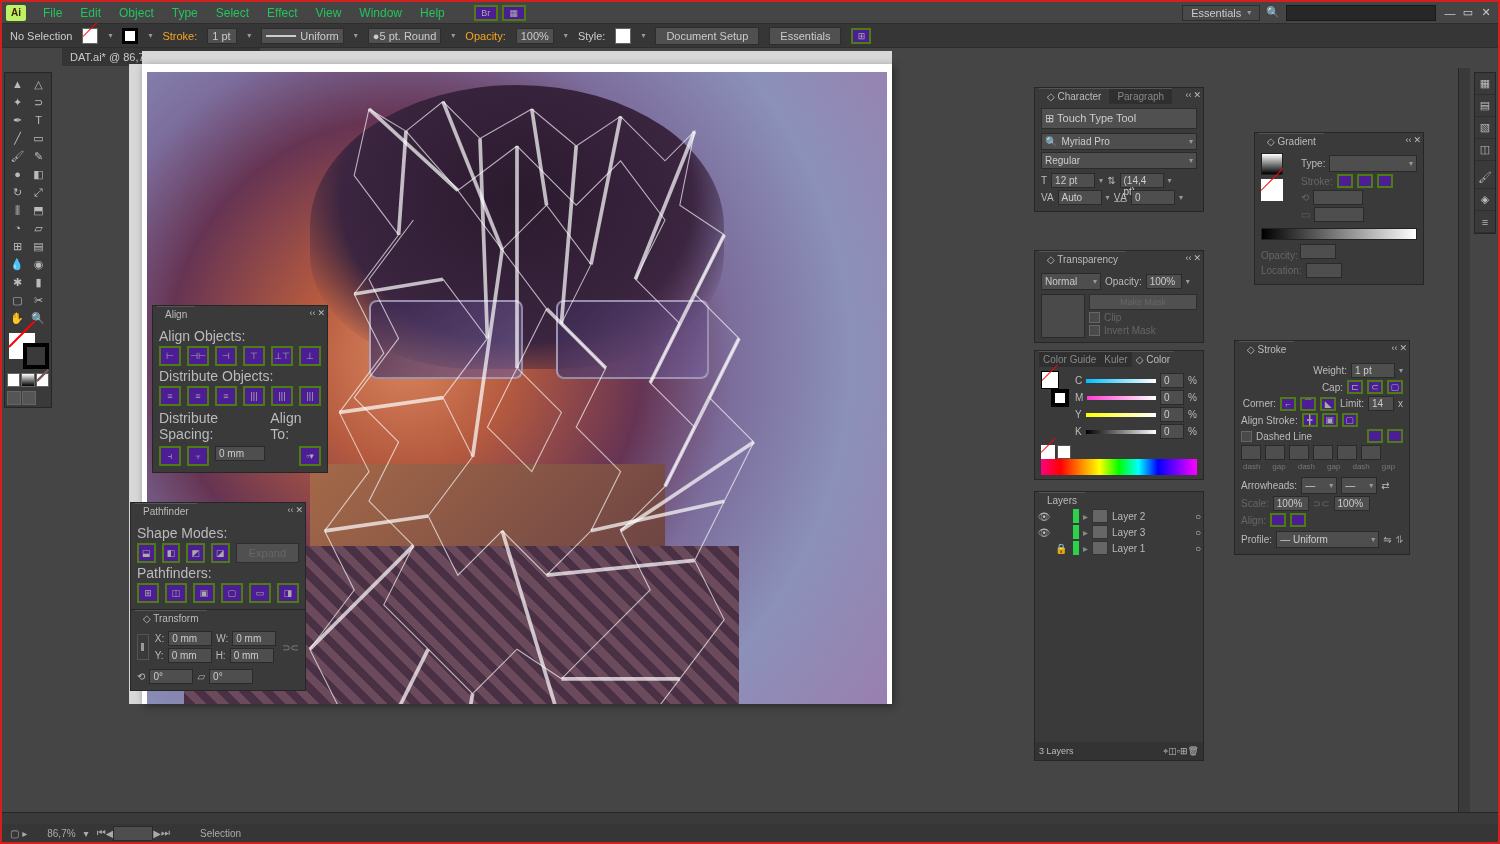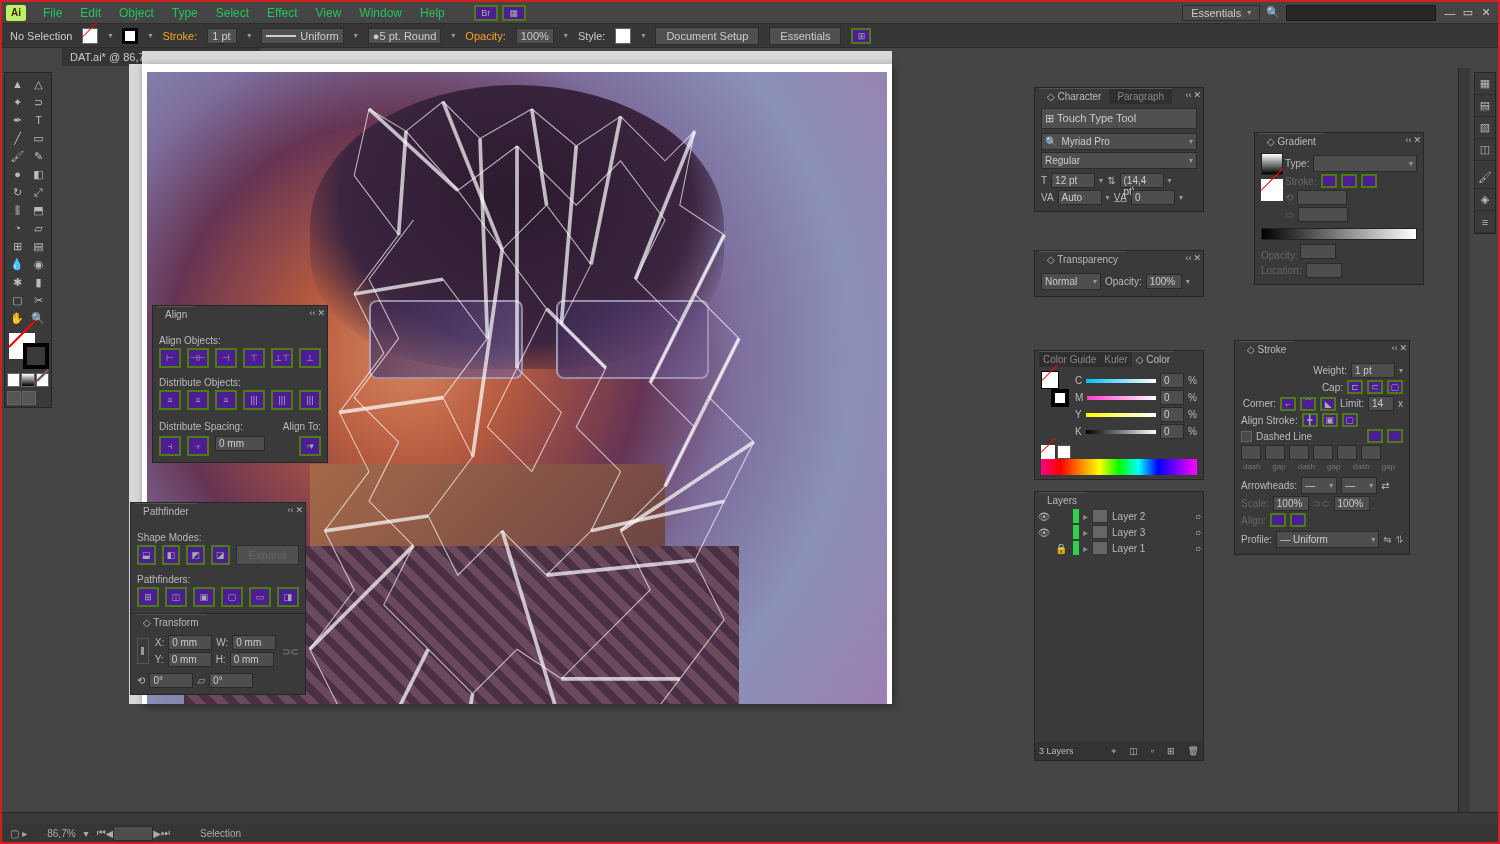--- a/index.html
+++ b/index.html
@@ -39,21 +39,21 @@
 .fs-none{position:absolute;left:2px;top:2px;width:26px;height:26px;background:#fff;}
 .fs-none::after{content:"";position:absolute;left:0;top:50%;width:140%;height:2px;background:red;transform:rotate(-45deg);transform-origin:left;}
 .colorchips{display:flex;gap:1px;margin-top:2px;}
 .colorchips div{width:14px;height:14px;border:1px solid #666;}
 .panel{ position:absolute; background:#3a3a3a; border:1px solid #262626; font-size:10px; color:#bbb;}
 .panel-header{ height:16px; background:#3a3a3a; display:flex; align-items:center; padding:0 4px;}
 .panel-tab{ padding:2px 8px; background:#3a3a3a; border-top:1px solid #555; font-size:10px;}
 .panel-tab.inactive{background:#2f2f2f;color:#888;}
 .panel-body{ padding:4px 6px;}
 .panel-closers{position:absolute;right:2px;top:2px;display:flex;gap:2px;font-size:9px;}
-.section-label{ font-size:10px; color:#bbb; margin:9px 0 2px;}
+.section-label{ font-size:14px; color:#bbb; margin:2px 0 2px;}
 .icon-row{ display:flex; gap:6px; margin:2px 0;}
 .icon-btn{ width:22px; height:20px; background:#4c1d95; border:2px solid #4d7c0f; display:flex;align-items:center;justify-content:center; color:#aaa; font-size:9px;}
 .fieldrow{display:flex;align-items:center;gap:4px;margin:2px 0;}
 .numinput{ background:#4e4e4e; border:1px solid #2a2a2a; padding:1px 3px; width:44px; height:15px; color:#ccc; font-size:10px;}
 .select-like{ background:#4e4e4e; border:1px solid #2a2a2a; padding:1px 3px; height:17px; color:#ccc; font-size:10px; flex:1; display:flex; align-items:center; justify-content:space-between;}
 .chev{font-size:8px;color:#999;}
 .slider-track{height:4px;background:linear-gradient(to right,#00bfff,#fff);flex:1;position:relative;}
 .slider-track.m{background:linear-gradient(to right,#ff3bd1,#fff);}
 .slider-track.y{background:linear-gradient(to right,#ff0,#fff);}
 .slider-track.k{background:linear-gradient(to right,#000,#fff);}
@@ -415,20 +415,34 @@
   <div class="panel-body">
     <div class="fieldrow">
       <div class="select-like" style="width:60px;flex:none">
           <span>Normal</span>
           <span class="chev">▾</span>
         </div>
       <span>Opacity:</span>
       <div class="numinput" style="width:36px">100%</div>
         <span class="chev">▾</span>
     </div>
+    <div style="display:flex;gap:4px;margin-top:4px">
+      <div style="width:44px;height:44px;background:#4a4a4a;border:1px solid #2a2a2a"></div>
+      <div style="flex:1">
+        <button class="cb-btn" style="width:100%;color:#666;font-size:9px">Make Mask</button>
+        <div class="fieldrow" style="color:#666">
+            <span class="checkbox"></span>
+            <span>Clip</span>
+          </div>
+        <div class="fieldrow" style="color:#666">
+            <span class="checkbox"></span>
+            <span>Invert Mask</span>
+          </div>
+      </div>
+    </div>
   </div>
 </div>
 
 <div class="panel" style="left:1032px;top:348px;width:170px">
   <div class="panel-header" style="gap:0">
     <span class="panel-tab inactive" style="padding:2px 4px">Color Guide</span>
     <span class="panel-tab inactive" style="padding:2px 4px">Kuler</span>
     <span class="panel-tab" style="padding:2px 4px">◇ <span>Color</span></span>
   </div>
   <div class="panel-body">
@@ -505,41 +519,41 @@
       <div class="layer-vis"></div>
         <div class="layer-vis">🔒</div>
       <div class="layer-color" style="background:#2bd24a"></div>
         <span style="color:#888">▸</span>
       <div class="layer-thumb"></div>
         <span>Layer 1</span>
       <div style="flex:1"></div>
         <span>○</span>
     </div>
   </div>
-  <div style="position:absolute;bottom:0;left:0;right:0;height:18px;background:#333;display:flex;align-items:center;padding:0 4px;gap:13px;font-size:9px">
+  <div style="position:absolute;bottom:0;left:0;right:0;height:18px;background:#333;display:flex;align-items:center;padding:0 4px;gap:0;font-size:9px">
     <span>3 Layers</span>
     <div style="flex:1"></div>
     <span>⌖</span>
     <span>◫</span>
     <span>▫</span>
     <span>⊞</span>
     <span>🗑</span>
   </div>
 </div>
 
 <div class="panel" style="left:1252px;top:130px;width:170px">
   <div class="panel-closers">
       <span>‹‹</span>
       <span>✕</span>
     </div>
   <div class="panel-header">
       <span class="panel-tab">◇ <span>Gradient</span></span>
     </div>
   <div class="panel-body">
-    <div style="display:flex;gap:0">
+    <div style="display:flex;gap:16px">
       <div style="width:24px">
         <div style="width:22px;height:22px;background:linear-gradient(#fff,#000);border:1px solid #222"></div>
         <div style="width:22px;height:22px;background:#fff;position:relative;margin-top:4px">
             <div style="position:absolute;left:0;top:50%;width:140%;height:1px;background:red;transform:rotate(-45deg);transform-origin:left"></div>
           </div>
       </div>
       <div style="flex:1">
         <div class="fieldrow">
             <span>Type:</span>
             <div class="select-like">

